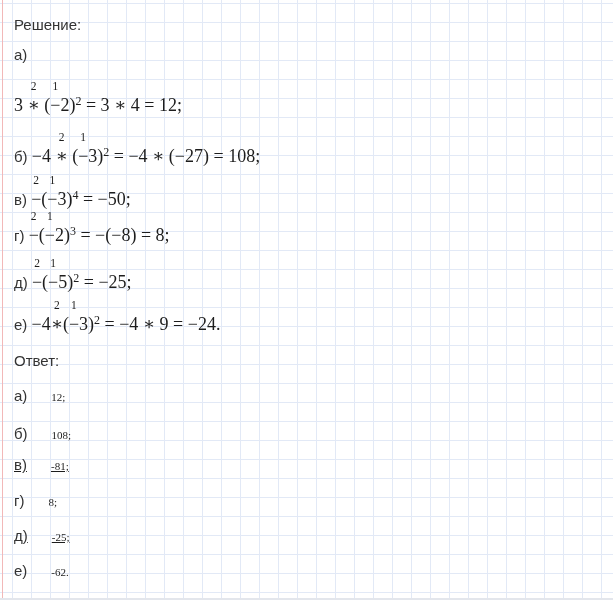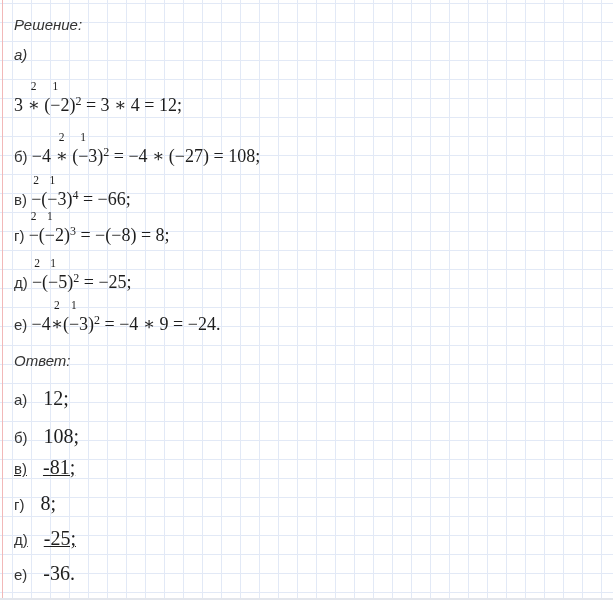--- a/index.html
+++ b/index.html
@@ -39,21 +39,20 @@
     background: #e3e6ec;
   }
 
   .heading {
     position: absolute;
     left: 14px;
     font-size: 15px;
     line-height: 1.2;
     color: var(--text-color);
     white-space: pre;
-    font-style: italic;
   }
   .h-solution { top: 16px; }
   .h-part-a  { top: 46px; }
   .h-answer  { top: 352px; }
 
   .math-line {
     position: absolute;
     left: 14px;
     font-family: "Liberation Serif", "DejaVu Serif", serif;
     font-size: 18px;
@@ -96,53 +95,53 @@
     white-space: pre;
     color: var(--math-color);
   }
   .answer-line .a-lbl {
     font-family: "Liberation Sans", sans-serif;
     font-size: 15px;
     color: var(--text-color);
   }
   .answer-line .a-val {
     font-family: "Liberation Serif", "DejaVu Serif", serif;
-    font-size: 20px;
-    margin-left: 16px;
+    font-size: 11px;
+    margin-left: 24px;
   }
   #answer-list .answer-line:nth-child(1) { top: 387px; }
   #answer-list .answer-line:nth-child(2) { top: 425px; }
   #answer-list .answer-line:nth-child(3) { top: 456px; text-decoration: underline; }
   #answer-list .answer-line:nth-child(4) { top: 492px; }
   #answer-list .answer-line:nth-child(5) { top: 527px; text-decoration: underline; }
   #answer-list .answer-line:nth-child(6) { top: 562px; }
 </style>
 </head>
 <body>
 
 <div class="page">
   <div class="margin-line"></div>
 
   <div class="heading h-solution">Решение:</div>
   <div class="heading h-part-a">а)</div>
 
   <div id="math-lines">
       <div class="math-line"><span class="m">3 </span><span class="tok"><span class="base">∗</span><span class="ann">2</span></span><span class="m"> (</span><span class="tok"><span class="base">−</span><span class="ann">1</span></span><span class="m">2)</span><span class="sup">2</span><span class="m"> = 3 ∗ 4 = 12;</span></div>
       <div class="math-line"><span class="lbl">б) </span><span class="m">−4 </span><span class="tok"><span class="base">∗</span><span class="ann">2</span></span><span class="m"> (</span><span class="tok"><span class="base">−</span><span class="ann">1</span></span><span class="m">3)</span><span class="sup">2</span><span class="m"> = −4 ∗ (−27) = 108;</span></div>
-      <div class="math-line"><span class="lbl">в) </span><span class="tok"><span class="base">−</span><span class="ann">2</span></span><span class="m">(</span><span class="tok"><span class="base">−</span><span class="ann">1</span></span><span class="m">3)</span><span class="sup">4</span><span class="m"> = −66;</span></div>
+      <div class="math-line"><span class="lbl">в) </span><span class="tok"><span class="base">−</span><span class="ann">2</span></span><span class="m">(</span><span class="tok"><span class="base">−</span><span class="ann">1</span></span><span class="m">3)</span><span class="sup">4</span><span class="m"> = −50;</span></div>
       <div class="math-line"><span class="lbl">г) </span><span class="tok"><span class="base">−</span><span class="ann">2</span></span><span class="m">(</span><span class="tok"><span class="base">−</span><span class="ann">1</span></span><span class="m">2)</span><span class="sup">3</span><span class="m"> = −(−8) = 8;</span></div>
       <div class="math-line"><span class="lbl">д) </span><span class="tok"><span class="base">−</span><span class="ann">2</span></span><span class="m">(</span><span class="tok"><span class="base">−</span><span class="ann">1</span></span><span class="m">5)</span><span class="sup">2</span><span class="m"> = −25;</span></div>
       <div class="math-line"><span class="lbl">е) </span><span class="m">−4</span><span class="tok"><span class="base">∗</span><span class="ann">2</span></span><span class="m">(</span><span class="tok"><span class="base">−</span><span class="ann">1</span></span><span class="m">3)</span><span class="sup">2</span><span class="m"> = −4 ∗ 9 = −24.</span></div>
     </div>
 
   <div class="heading h-answer">Ответ:</div>
 
   <div id="answer-list">
       <div class="answer-line"><span class="a-lbl">а)</span><span class="a-val">12;</span></div>
       <div class="answer-line"><span class="a-lbl">б)</span><span class="a-val">108;</span></div>
       <div class="answer-line"><span class="a-lbl">в)</span><span class="a-val">-81;</span></div>
       <div class="answer-line"><span class="a-lbl">г)</span><span class="a-val">8;</span></div>
       <div class="answer-line"><span class="a-lbl">д)</span><span class="a-val">-25;</span></div>
-      <div class="answer-line"><span class="a-lbl">е)</span><span class="a-val">-36.</span></div>
+      <div class="answer-line"><span class="a-lbl">е)</span><span class="a-val">-62.</span></div>
     </div>
 
   <div class="bottom-edge"></div>
 </div>
 
 </body></html>

